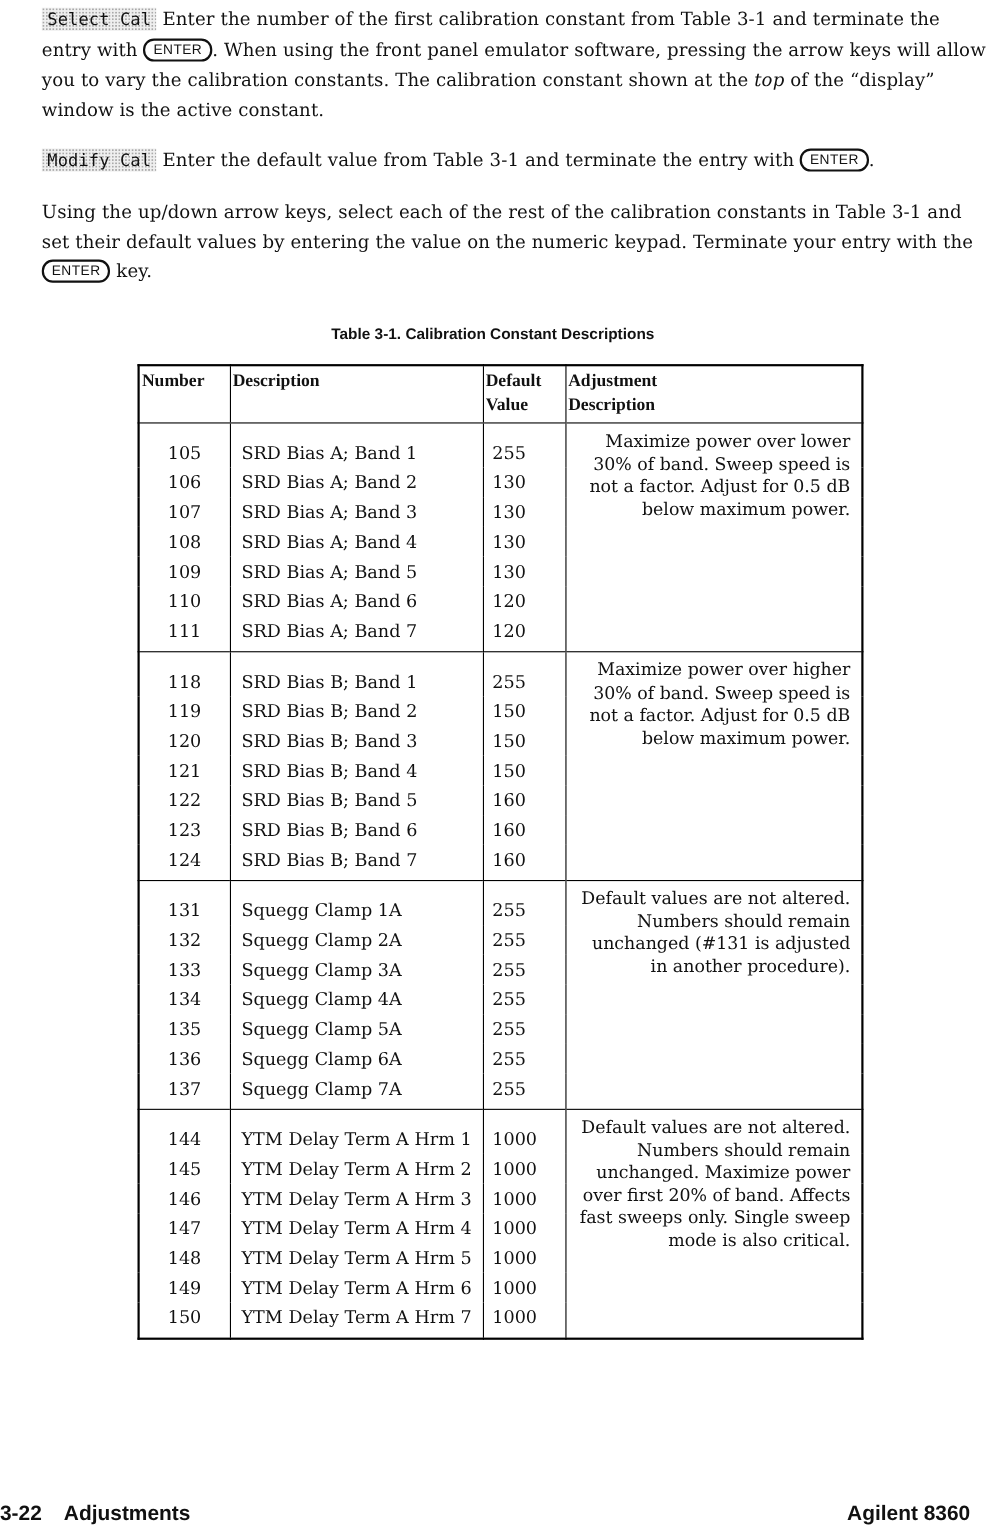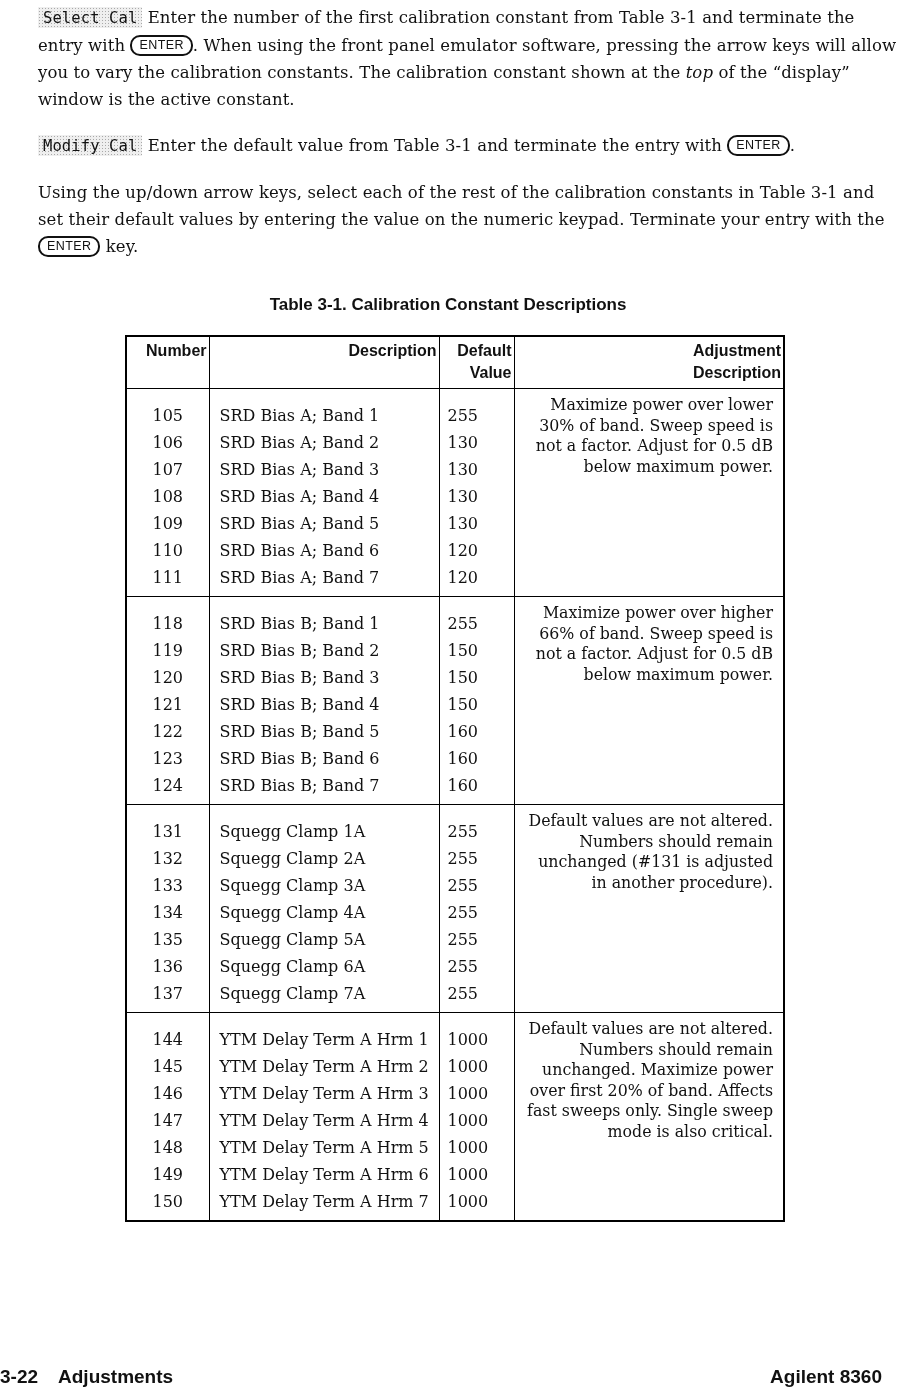--- a/index.html
+++ b/index.html
@@ -43,40 +43,40 @@
     padding: 1px 7px 1px 7px;
     line-height: 15px;
     position: relative;
     top: -2px;
     white-space: nowrap;
   }
   .italic { font-style: italic; }
   .table-title {
     font-family: "Liberation Sans", sans-serif;
     font-weight: bold;
-    font-size: 17px;
+    font-size: 14px;
     text-align: center;
     width: 820px;
     margin: 35px 0 0 0;
   }
   table.cal {
     border-collapse: collapse;
     table-layout: fixed;
     margin: 20px 0 0 87px; 
     border: 2px solid #000;
   }
   table.cal col.c-num { width: 83px; }
   table.cal col.c-desc { width: 230px; }
   table.cal col.c-val { width: 75px; }
   table.cal col.c-adj { width: 270px; }
   table.cal th {
-    font-family: Liberation Sans, sans-serif;
+    font-family: Liberation Serif, serif;
     font-weight: bold;
     font-size: 16px;
-    text-align: right;
+    text-align: left;
     vertical-align: top;
     white-space: pre-line;
     line-height: 22px;
     padding: 3px 2px 4px 2px;
     border-left: 1.5px solid #000;
     border-bottom: 1.5px solid #000;
   }
   table.cal th:first-child { border-left: none; }
   table.cal td {
     font-size: 16px;
@@ -177,21 +177,21 @@
           </tr>
           <tr class="section-last">
             <td class="num">111</td>
             <td class="desc">SRD Bias A; Band 7</td>
             <td class="val">120</td>
           </tr>
           <tr class="section-first">
             <td class="num">118</td>
             <td class="desc">SRD Bias B; Band 1</td>
             <td class="val">255</td>
-            <td class="adj" rowspan="7">Maximize power over higher 66% of band. Sweep speed is not a factor. Adjust for 0.5 dB below maximum power.</td>
+            <td class="adj" rowspan="7">Maximize power over higher 30% of band. Sweep speed is not a factor. Adjust for 0.5 dB below maximum power.</td>
           </tr>
           <tr>
             <td class="num">119</td>
             <td class="desc">SRD Bias B; Band 2</td>
             <td class="val">150</td>
           </tr>
           <tr>
             <td class="num">120</td>
             <td class="desc">SRD Bias B; Band 3</td>
             <td class="val">150</td>

